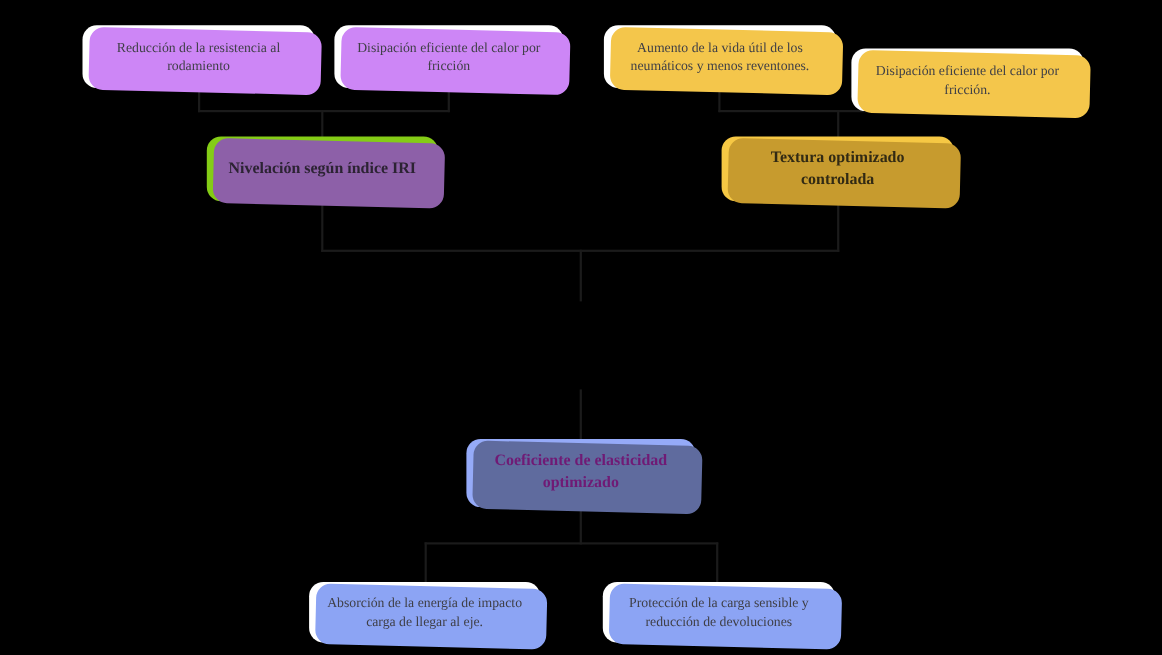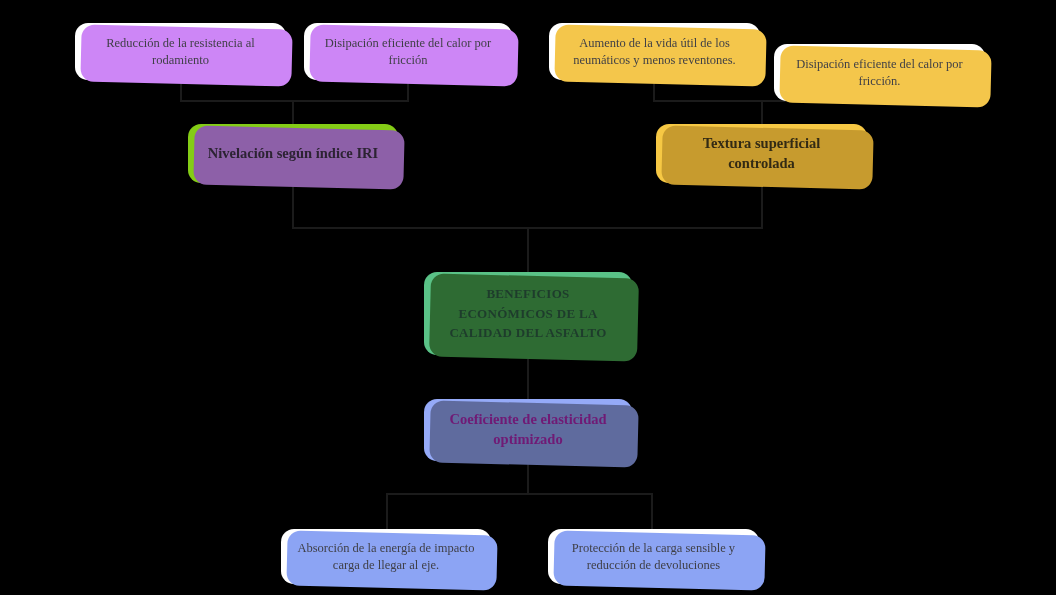--- a/index.html
+++ b/index.html
@@ -102,26 +102,23 @@
 
   <div class="card white sh-yellow" style="left:774px;top:23px;width:211px;height:57px;margin-top:21px;">
     <span>Disipación eficiente del calor por fricción.</span>
   </div>
 
   <div class="card fill purple" style="left:188px;top:124px;width:210px;height:59px;">
     <span>Nivelación según índice IRI</span>
   </div>
 
   <div class="card fill yellow" style="left:656px;top:124px;width:211px;height:59px;">
-    <span>Textura superficial controlada</span>
+    <span>Textura optimizado controlada</span>
   </div>
 
-  <div class="card green" style="left:424px;top:272px;width:208px;height:83px;">
-    <span>BENEFICIOS ECONÓMICOS DE LA CALIDAD DEL ASFALTO</span>
-  </div>
 
   <div class="card fill blue" style="left:424px;top:399px;width:208px;height:62px;">
     <span>Coeficiente de elasticidad optimizado</span>
   </div>
 
   <div class="card white sh-blue" style="left:281px;top:529px;width:210px;height:55px;">
     <span>Absorción de la energía de impacto carga de llegar al eje.</span>
   </div>
 
   <div class="card white sh-blue" style="left:548px;top:529px;width:211px;height:55px;">

